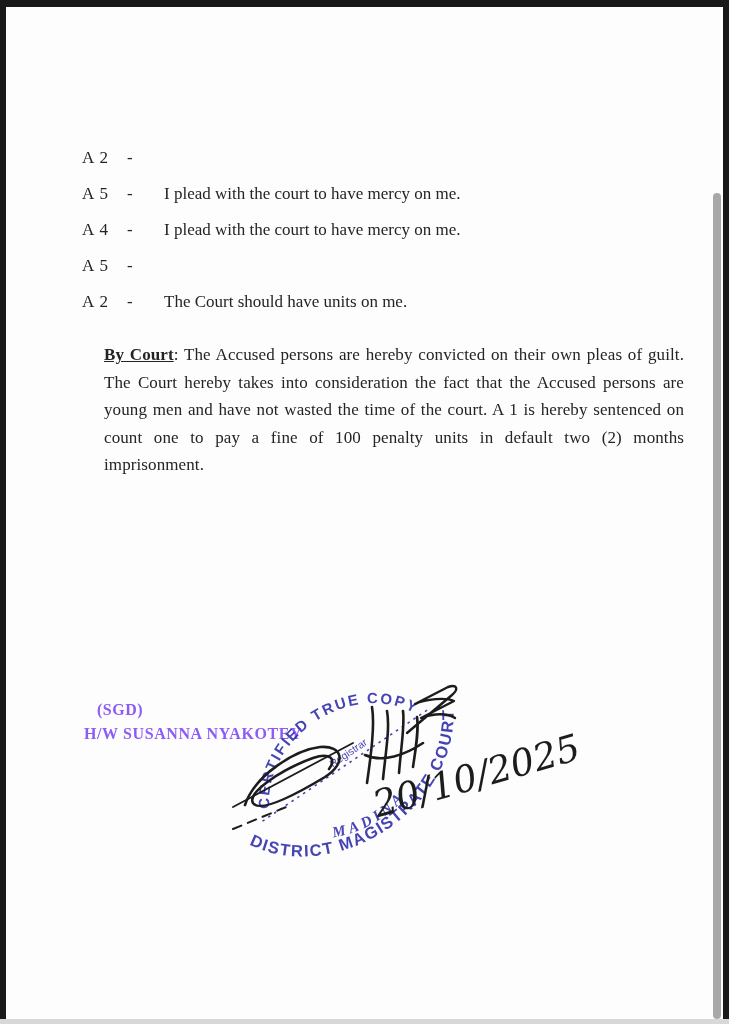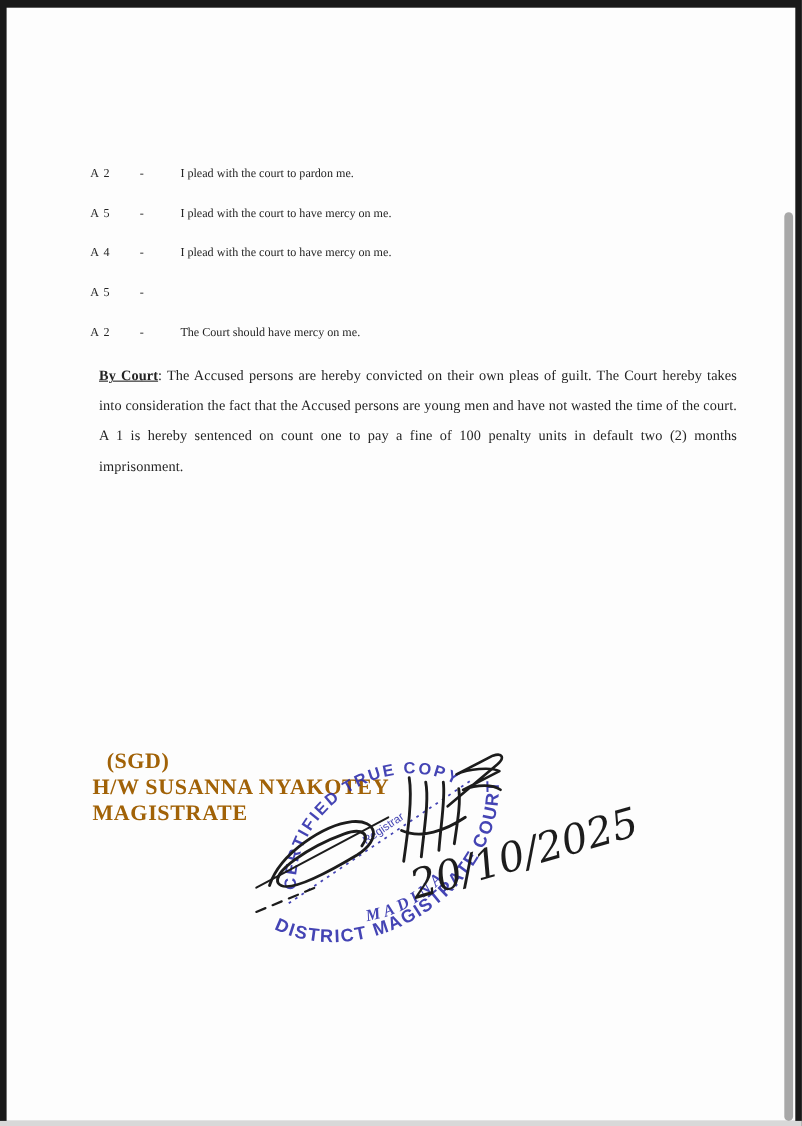--- a/index.html
+++ b/index.html
@@ -15,86 +15,84 @@
   .bottom-strip{
     position:absolute;left:0;bottom:0;width:729px;height:5px;
     background:#d8d8d8;z-index:4;
   }
   .scrollbar-thumb{
     position:absolute;left:713px;top:193px;width:8px;height:826px;
     background:#a8a8a8;border-radius:4px;z-index:3;
   }
   
   .plea-list{position:absolute;left:76px;top:141px;width:600px;}
-  .plea-row{display:flex;align-items:flex-start;height:36px;font-size:11px;line-height:20px;}
+  .plea-row{display:flex;align-items:flex-start;height:36px;font-size:17px;line-height:20px;}
   .plea-label{width:42px;letter-spacing:1px;}
   .plea-dash{width:37px;text-align:left;padding-left:3px;}
   .plea-text{flex:1;}
   
   .para{
-    position:absolute;left:80px;width:580px;margin:4px;
-    font-size:13px;line-height:27.6px;text-align:justify;
+    position:absolute;left:80px;width:580px;margin:18px;
+    font-size:17px;line-height:27.6px;text-align:justify;
     letter-spacing:0.1px;
   }
   .para-bycourt{top:316px;}
   .para-fine{top:456px;}
   .para-deport{top:546px;}
   .bc-label{font-weight:700;text-decoration:underline;}
   
-  .sig-block{position:absolute;left:78px;top:674px;font-weight:700;font-size:20px;line-height:23.5px;color:#a16207;}
+  .sig-block{position:absolute;left:78px;top:691px;font-weight:700;font-size:16px;line-height:23.5px;color:#8b5cf6;}
   .sig-sgd{padding-left:13px;letter-spacing:0.5px;}
   .sig-name{letter-spacing:0.6px;text-align:right;}
   .sig-title{letter-spacing:0.6px;}
   
   .stamp-svg{position:absolute;left:219px;top:648px;z-index:2;}
   .stamp-text{font-family:"Liberation Sans","DejaVu Sans",sans-serif;font-weight:700;}
   .stamp-small{font-family:"Liberation Sans","DejaVu Sans",sans-serif;font-weight:400;}
   .madina{font-family:"Liberation Serif","DejaVu Serif",serif;font-weight:700;font-style:italic;}
   .hand-date{font-family:"DejaVu Serif","Liberation Serif",serif;font-style:italic;}
 </style>
 </head>
 <body>
 
 <div class="page">
 
   <div class="plea-list">
     <div class="plea-row">
       <span class="plea-label">A 2</span>
       <span class="plea-dash">-</span>
-      <span class="plea-text">I plead with the court to pardon me.</span>
     </div>
     <div class="plea-row">
       <span class="plea-label">A 5</span>
       <span class="plea-dash">-</span>
       <span class="plea-text">I plead with the court to have mercy on me.</span>
     </div>
     <div class="plea-row">
       <span class="plea-label">A 4</span>
       <span class="plea-dash">-</span>
       <span class="plea-text">I plead with the court to have mercy on me.</span>
     </div>
     <div class="plea-row">
       <span class="plea-label">A 5</span>
       <span class="plea-dash">-</span>
     </div>
     <div class="plea-row">
       <span class="plea-label">A 2</span>
       <span class="plea-dash">-</span>
-      <span class="plea-text">The Court should have mercy on me.</span>
+      <span class="plea-text">The Court should have units on me.</span>
     </div>
   </div>
 
   <p class="para para-bycourt"><span class="bc-label">By Court</span><span>: The Accused persons are hereby convicted on their own pleas of guilt. The Court hereby takes into consideration the fact that the Accused persons are young men and have not wasted the time of the court. A 1 is hereby sentenced on count one to pay a fine of 100 penalty units in default two (2) months imprisonment.</span></p>
 
 
 
   <div class="sig-block">
     <div class="sig-sgd">(SGD)</div>
     <div class="sig-name">H/W SUSANNA NYAKOTEY</div>
-    <div class="sig-title">MAGISTRATE</div>
   </div>
 
   <svg class="stamp-svg" width="410" height="215" viewBox="0 0 410 215">
     <defs>
       <path id="arcTop" d="M 18,128 A 95,80 0 0 1 196,128"></path>
       <path id="arcBottom" d="M -22,128 A 135,110 0 0 0 236,128"></path>
       <path id="arcMadina" d="M 58,182 A 95,75 0 0 0 158,182"></path>
     </defs>
 
     <g transform="translate(12,-18) rotate(-34 107 128)" opacity="0.88" fill="#2b2baa">

